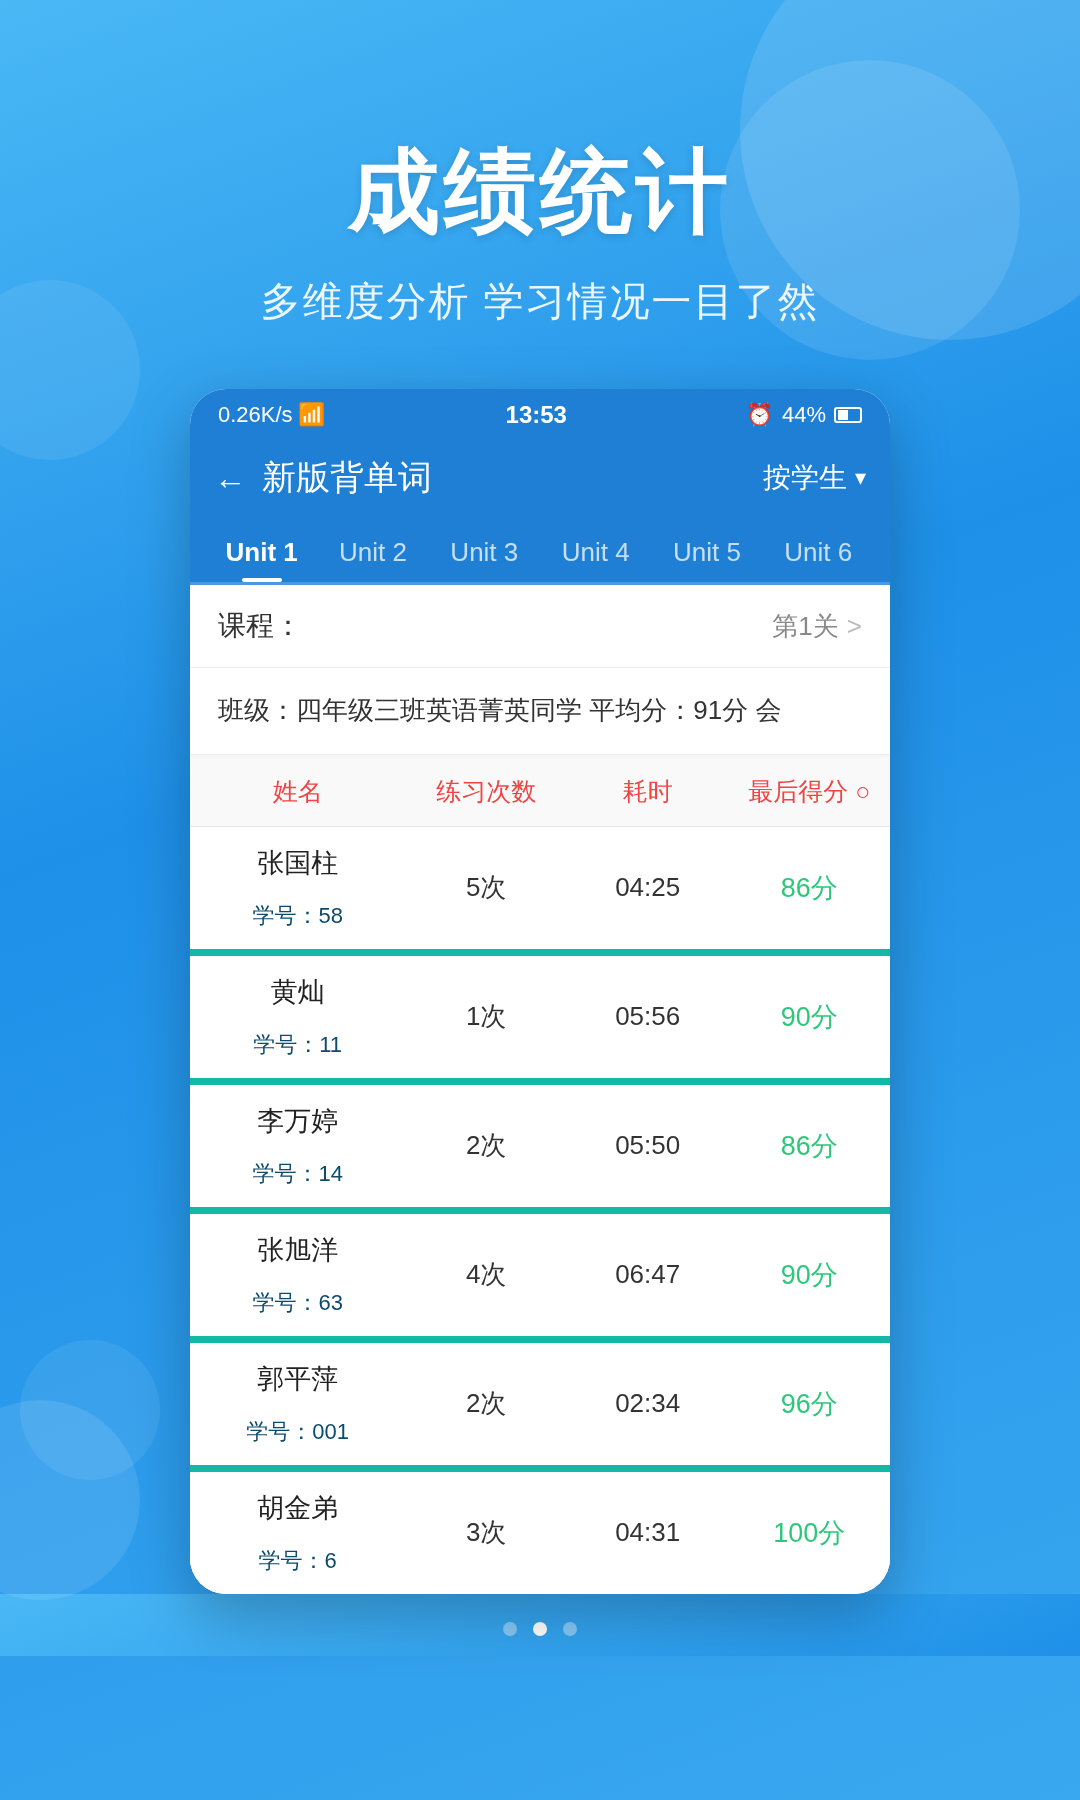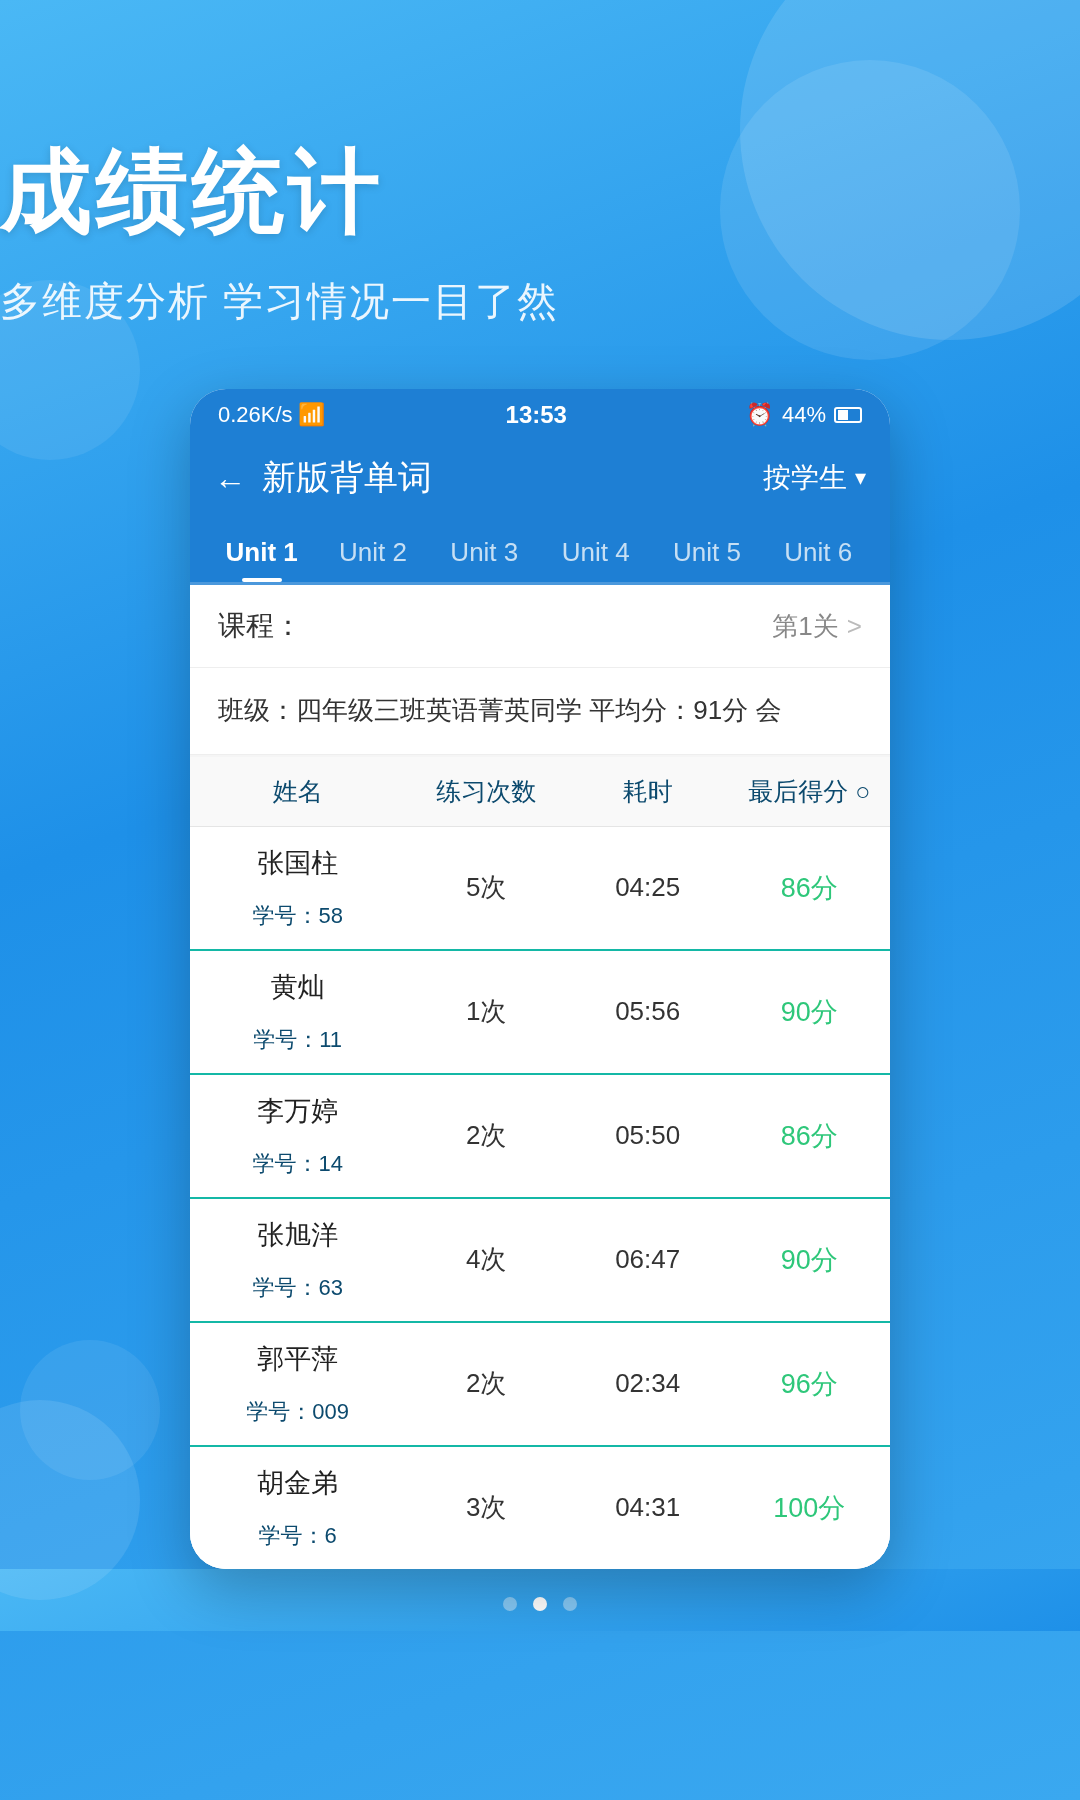--- a/index.html
+++ b/index.html
@@ -47,21 +47,21 @@
       width: 180px; height: 180px;
       border-radius: 50%;
       background: rgba(255,255,255,0.08);
       top: 280px; left: -40px;
     }
 
     
     .header-area {
       position: relative;
       z-index: 2;
-      text-align: left;
+      text-align: center;
       padding-top: 130px;
     }
     .main-title {
       font-size: 92px;
       font-weight: 700;
       color: #ffffff;
       letter-spacing: 4px;
       text-shadow: 0 2px 8px rgba(0,0,0,0.15);
     }
     .sub-title {
@@ -192,27 +192,27 @@
     .table-header {
       display: grid;
       grid-template-columns: 2fr 1.5fr 1.5fr 1.5fr;
       background: #f9f9f9;
       border-bottom: 1px solid #e5e5e5;
       padding: 18px 0;
     }
     .th {
       text-align: center;
       font-size: 25px;
-      color: #0c4a6e;
+      color: #ef4444;
       font-weight: 500;
     }
     .table-row {
       display: grid;
       grid-template-columns: 2fr 1.5fr 1.5fr 1.5fr;
-      border-bottom: 2px solid #14b8a6;
+      border-bottom: 7px solid #14b8a6;
       padding: 18px 0;
       align-items: center;
     }
     .table-row:last-child { border-bottom: none; }
     .td {
       text-align: center;
       font-size: 26px;
       color: #333;
     }
     .student-name { font-size: 27px; color: #222; }
@@ -347,21 +347,21 @@
             <div class="student-id">学号：63</div>
           </div>
           <div class="td">4次</div>
           <div class="td">06:47</div>
           <div class="td score-green">90分</div>
         </div>
 
         <div class="table-row">
           <div class="td">
             <div class="student-name">郭平萍</div>
-            <div class="student-id">学号：009</div>
+            <div class="student-id">学号：001</div>
           </div>
           <div class="td">2次</div>
           <div class="td">02:34</div>
           <div class="td score-green">96分</div>
         </div>
 
         <div class="table-row">
           <div class="td">
             <div class="student-name">胡金弟</div>
             <div class="student-id">学号：6</div>

